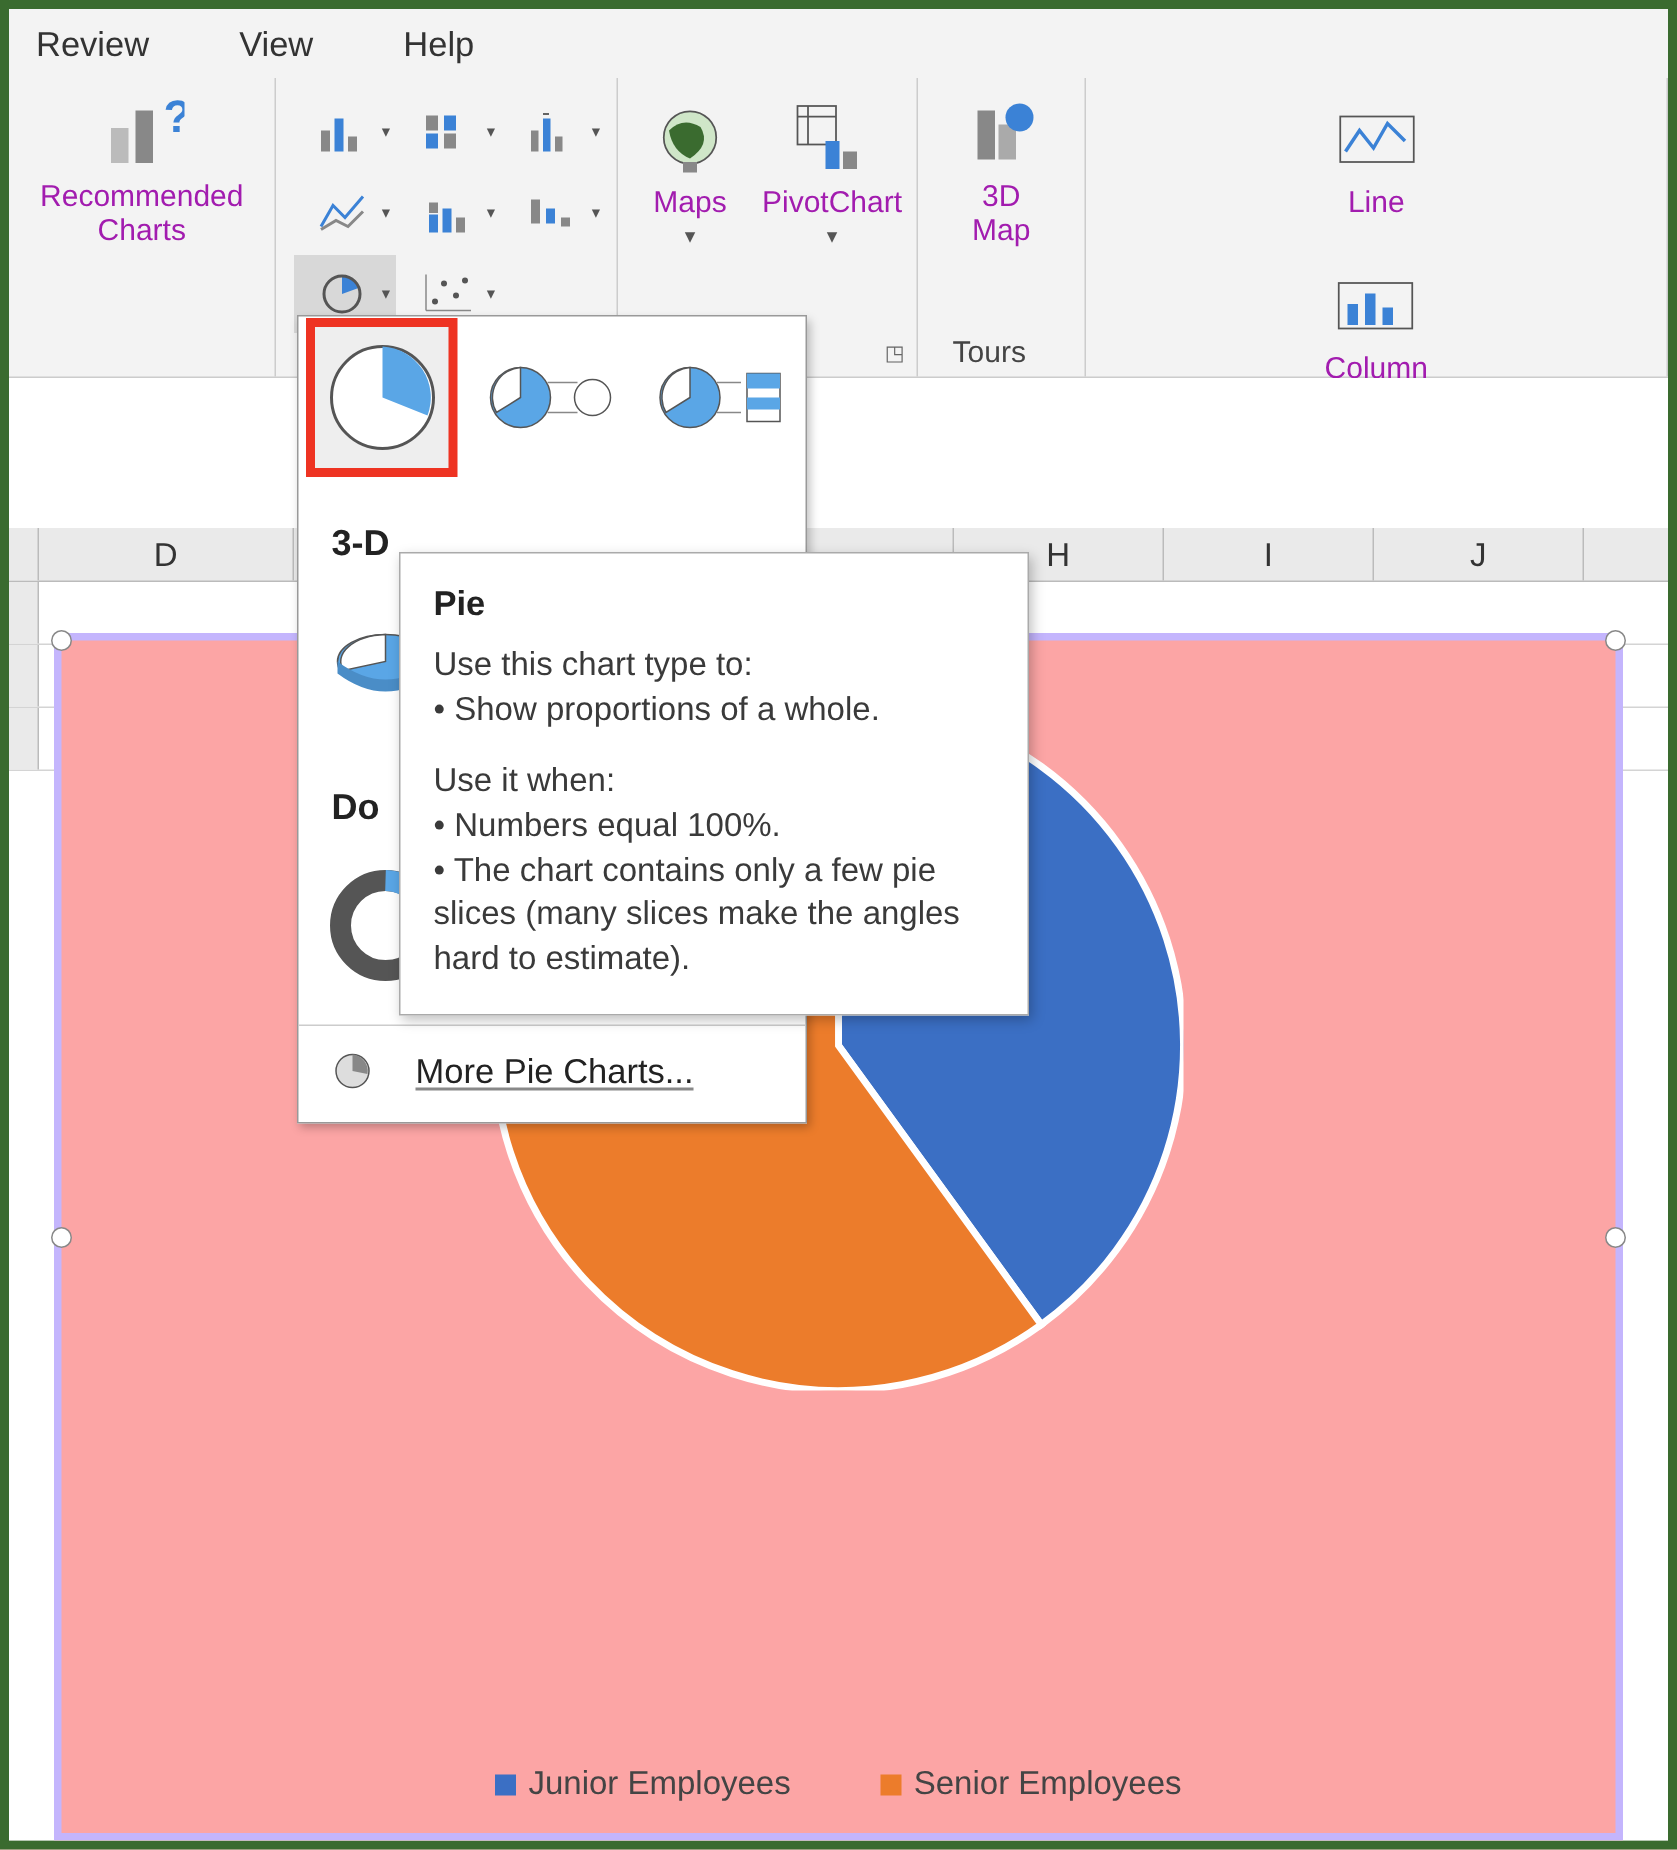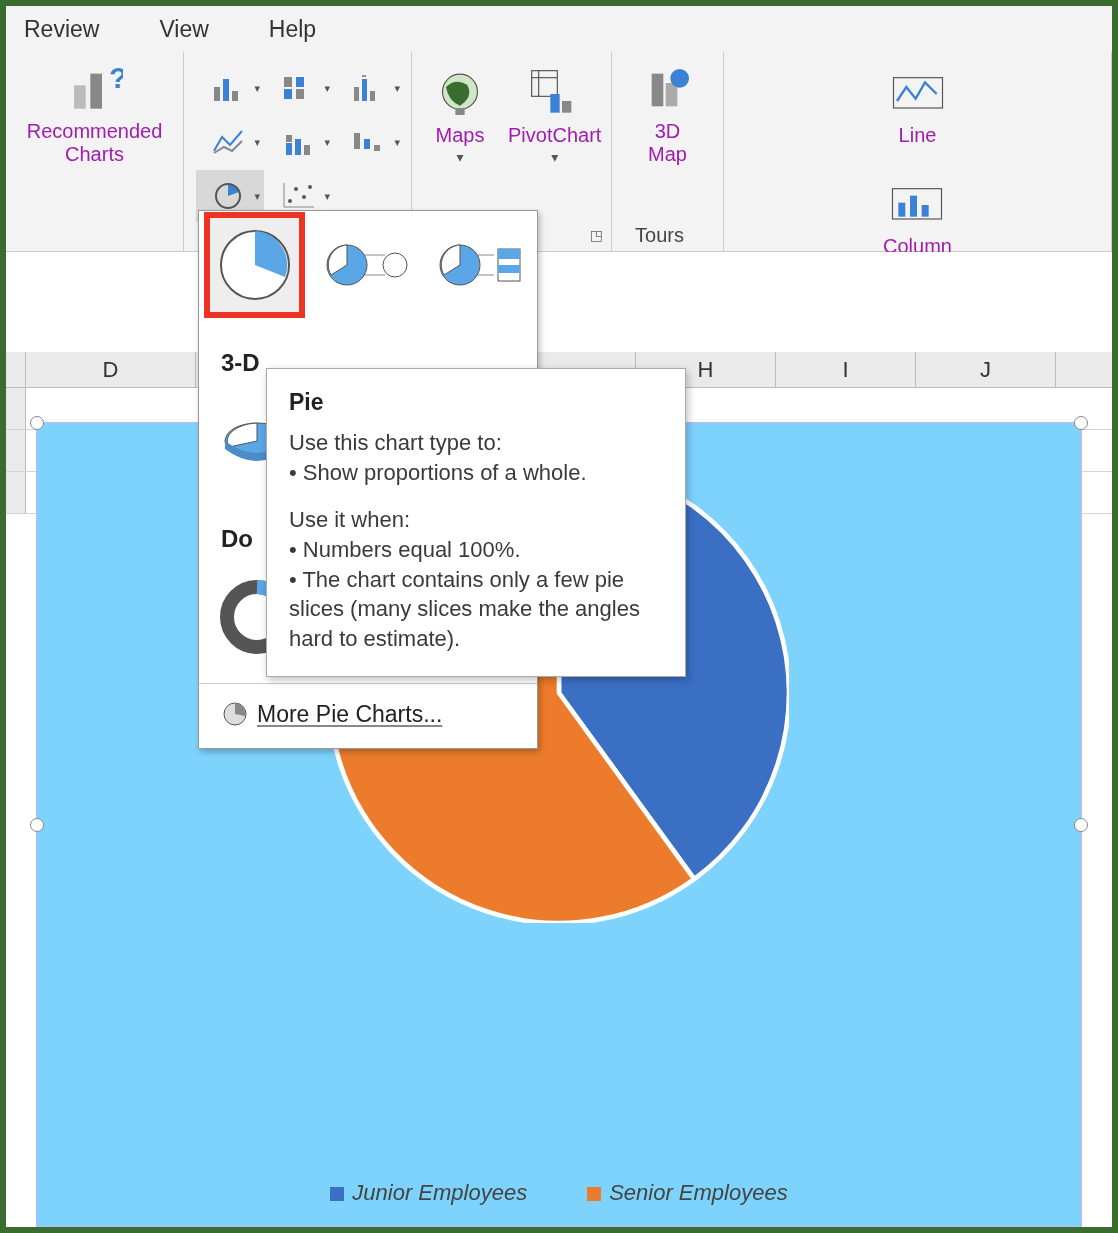--- a/index.html
+++ b/index.html
@@ -23,36 +23,36 @@
 
 .dialog-launcher { position: absolute; bottom: 8px; right: 8px; font-size: 14px; color: #666; }
 
 .sheet { position: absolute; left: 0; right: 0; top: 246px; bottom: 0; background: #fff; }
 .col-headers { display: flex; background: #eaeaea; border-bottom: 1px solid #bbb; height: 36px; }
 .col-head { flex: 0 0 270px; border-right: 1px solid #bbb; text-align: center; font-size: 22px; line-height: 36px; color: #333; }
 .gutter { width: 20px; background: #eaeaea; border-right: 1px solid #bbb; }
 .rows { height: 130px; }
 .row { height: 42px; border-bottom: 1px solid #d4d4d4; display: flex; }
 
-.chart-obj { position: absolute; left: 30px; top: 170px; right: 30px; bottom: 0; background: #7dd3fc; border: 1px solid #c4b5fd; font-style: italic; }
+.chart-obj { position: absolute; left: 30px; top: 170px; right: 30px; bottom: 0; background: #fca5a5; border: 5px solid #c4b5fd; }
 .handle { width: 14px; height: 14px; background: #fff; border: 1px solid #888; border-radius: 7px; position: absolute; }
 .handle.tl { left: -7px; top: -7px; } .handle.tm { left: 50%; top: -7px; margin-left: -7px; } .handle.tr { right: -7px; top: -7px; }
 .handle.ml { left: -7px; top: 50%; margin-top: -7px; } .handle.mr { right: -7px; top: 50%; margin-top: -7px; }
 
 .pie-wrap { position: absolute; left: 50%; top: 40px; transform: translateX(-50%); }
 .legend { position: absolute; bottom: 20px; left: 0; right: 0; display: flex; justify-content: center; gap: 60px; font-size: 22px; color: #444; }
 .legend-sw { width: 14px; height: 14px; display: inline-block; margin-right: 8px; vertical-align: middle; }
 
 .dropdown-panel { position: absolute; left: 192px; top: 204px; width: 340px; background: #fff; border: 1px solid #999; box-shadow: 2px 3px 6px rgba(0,0,0,0.25); z-index: 20; }
 .dd-section-label { font-weight: 600; font-size: 24px; color: #222; padding: 18px 22px 10px 22px; }
 .dd-row { display: flex; gap: 18px; padding: 4px 8px 16px 8px; align-items: center; }
 .chart-thumb { width: 100px; height: 100px; display: flex; align-items: center; justify-content: center; }
 .chart-thumb.highlight { outline: 6px solid #e32; outline-offset: -3px; background: #eee; }
 .dd-sep { border-top: 1px solid #ccc; margin: 0; }
-.dd-more { display: flex; align-items: center; gap: 8px; padding: 16px 22px 20px 22px; font-size: 23px; color: #222; }
+.dd-more { display: flex; align-items: center; gap: 28px; padding: 16px 22px 20px 22px; font-size: 23px; color: #222; }
 .dd-more span { text-decoration: underline; text-decoration-color: #888; text-underline-offset: 3px; }
 
 .tooltip { position: absolute; left: 260px; top: 362px; width: 420px; background: #fff; border: 1px solid #aaa; box-shadow: 2px 3px 8px rgba(0,0,0,0.25); z-index: 30; padding: 18px 22px 22px 22px; font-size: 22px; color: #3a3a3a; line-height: 1.35; }
 .tooltip-title { font-weight: 600; color: #222; margin-bottom: 10px; font-size: 23px; }
 </style>
 </head>
 <body>
 
 <div class="menubar">
   <span>Review</span>

